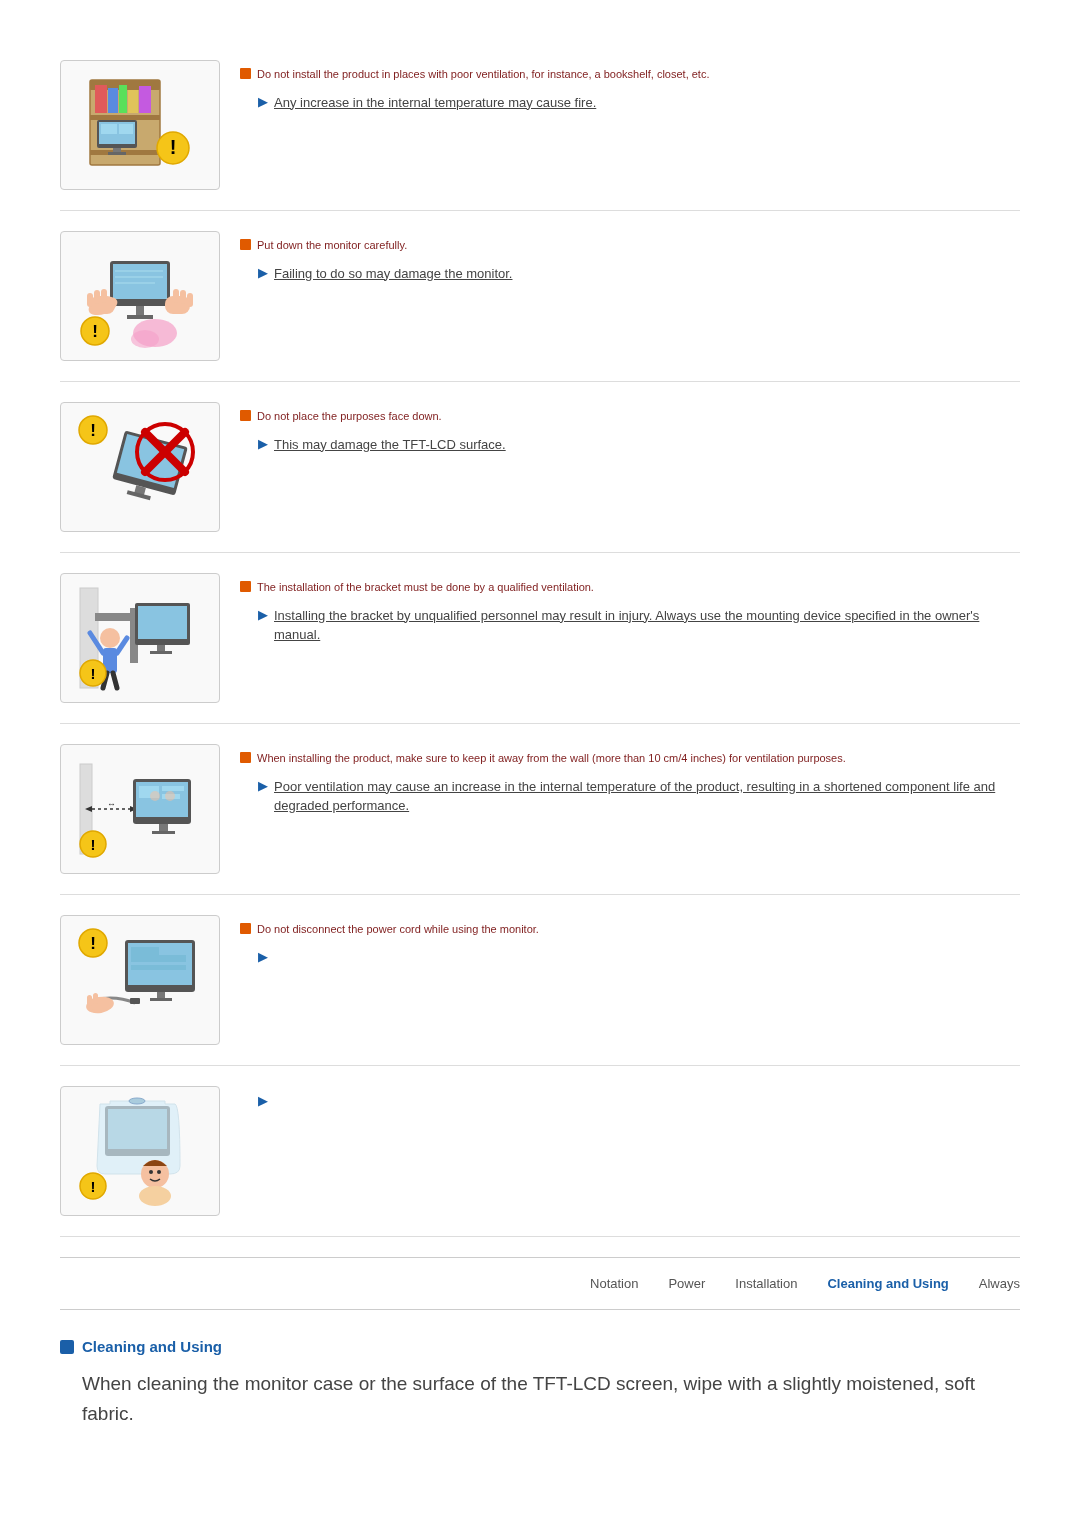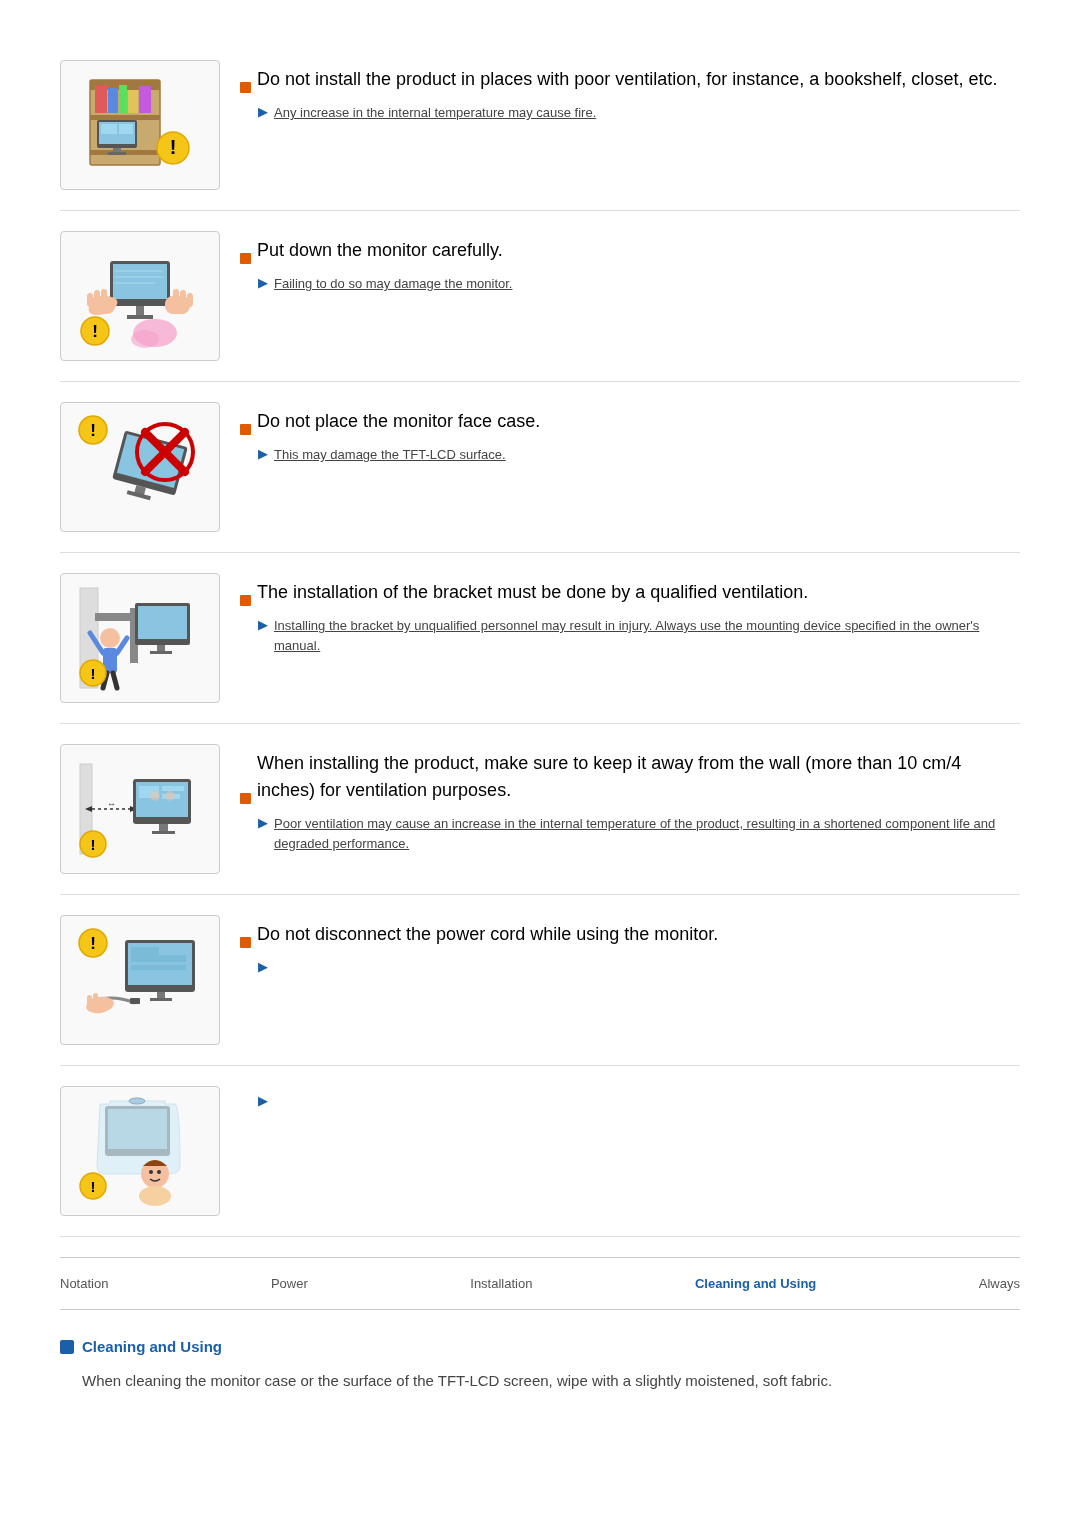--- a/index.html
+++ b/index.html
@@ -37,25 +37,25 @@
       background: #f9f9f9;
       overflow: hidden;
       position: relative;
     }
     .content {
       flex: 1;
       padding-top: 6px;
     }
     .main-point {
       display: flex;
-      align-items: flex-end;
+      align-items: flex-start;
       gap: 6px;
       margin-bottom: 10px;
-      font-size: 18px;
-      color: #000000;
+      font-size: 11px;
+      color: #7f1d1d;
     }
     .bullet-square {
       display: inline-block;
       width: 11px;
       height: 11px;
       background: #e05a00;
       border-radius: 1px;
       margin-top: 2px;
       flex-shrink: 0;
     }
@@ -78,21 +78,21 @@
       line-height: 1.5;
       text-decoration: underline;
     }
     .main-text {
       line-height: 1.5;
     }
 
     
     .nav-bar {
       display: flex;
-      justify-content: space-between;
+      justify-content: flex-end;
       align-items: center;
       gap: 30px;
       padding: 18px 0;
       border-top: 1px solid #ccc;
       border-bottom: 1px solid #ccc;
       margin-top: 20px;
       font-size: 13px;
       color: #555;
     }
     .nav-item {
@@ -119,21 +119,21 @@
       border-radius: 2px;
       flex-shrink: 0;
     }
     .section-header-title {
       font-size: 15px;
       font-weight: bold;
       color: #1a5fa8;
     }
     .section-body {
       margin-left: 22px;
-      font-size: 15px;
+      font-size: 19px;
       color: #444;
       line-height: 1.6;
     }
 
     
     .illus-svg {
       width: 130px;
       height: 110px;
     }
   </style>
@@ -244,21 +244,21 @@
 
         <line x1="70" y1="20" x2="110" y2="60" stroke="#cc0000" stroke-width="8" stroke-linecap="round"></line>
         <line x1="110" y1="20" x2="70" y2="60" stroke="#cc0000" stroke-width="8" stroke-linecap="round"></line>
 
         <circle cx="90" cy="40" r="28" fill="none" stroke="#cc0000" stroke-width="4"></circle>
       </svg>
     </div>
     <div class="content">
       <div class="main-point">
         <span class="bullet-square"></span>
-        <span class="main-text">Do not place the monitor face case.</span>
+        <span class="main-text">Do not place the purposes face down.</span>
       </div>
       <div class="sub-point">
         <span class="arrow">▶</span>
         <span class="sub-text">This may damage the TFT-LCD surface.</span>
       </div>
     </div>
   </div>
 
   <div class="section">
     <div class="illustration">

